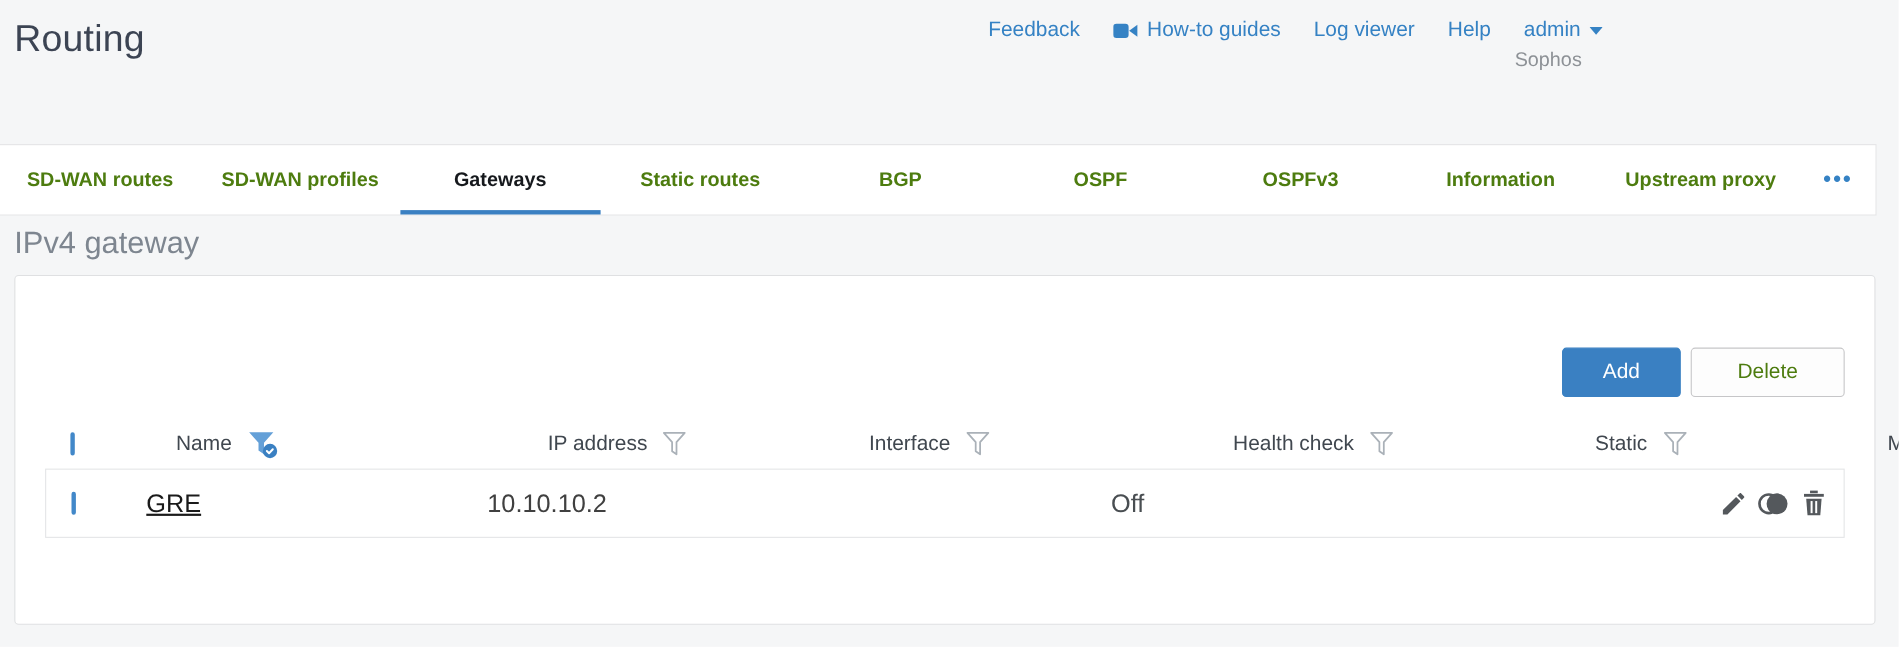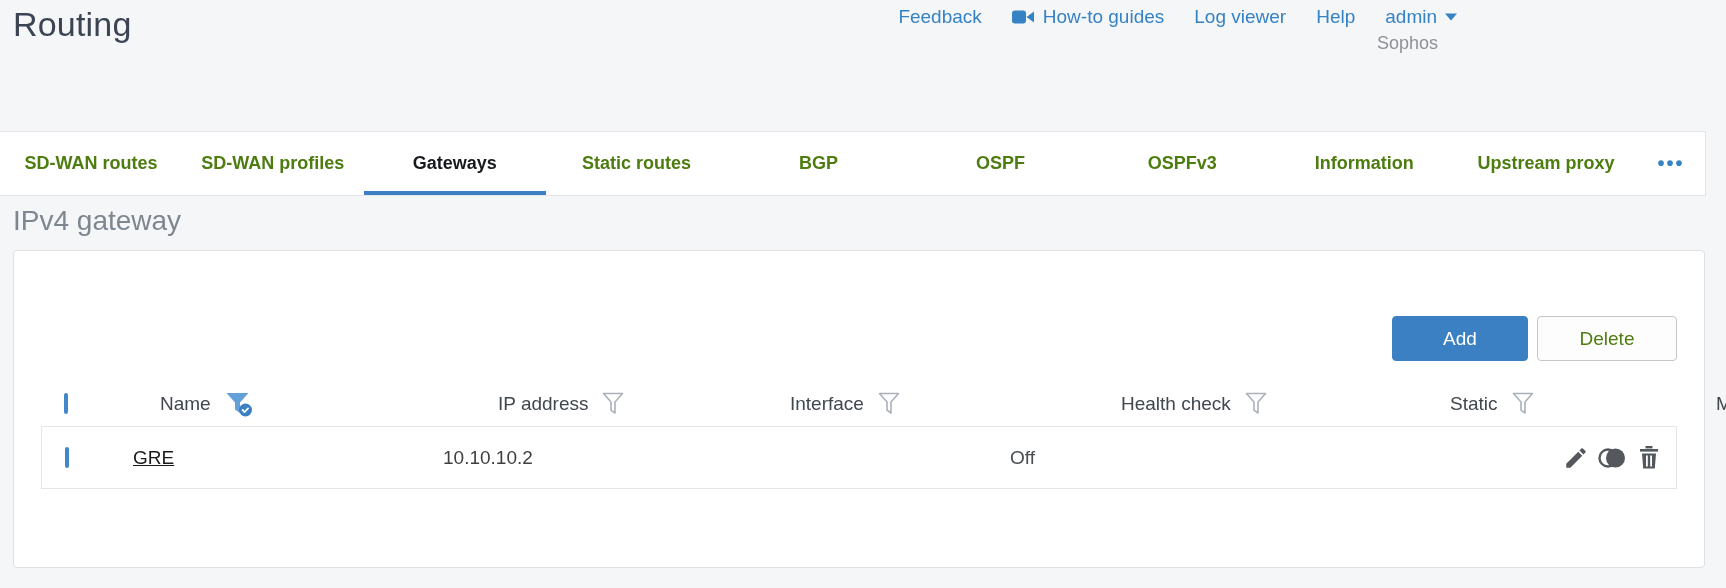--- a/index.html
+++ b/index.html
@@ -5,21 +5,21 @@
   * { margin:0; padding:0; box-sizing:border-box; }
   html,body { width:1726px; height:588px; }
   body {
     font-family:"Liberation Sans", sans-serif;
     background:#f5f6f7;
     color:#3c4453;
     overflow:hidden;
     position:relative;
   }
   
-  .header { position:absolute; top:0; left:0; width:1478px; height:131px; }
+  .header { position:absolute; top:11px; left:0; width:1478px; height:131px; }
   .page-title { position:absolute; top:5px; left:13px; font-size:34px; font-weight:500; color:#3c4453; letter-spacing:.2px; }
   .top-nav { position:absolute; top:6px; right:21px; display:flex; align-items:center; gap:30px; }
   .top-nav a { font-size:19px; color:#3582c4; text-decoration:none; cursor:pointer; display:flex; align-items:center; gap:8px; white-space:nowrap; }
   .brand { position:absolute; top:33px; right:40px; font-size:18px; color:#8d9196; }
   .caret-icon svg, .cam-icon svg { display:block; }
   
   .tabbar {
     position:absolute; top:131px; left:-1px; width:1707px; height:65px;
     background:#ffffff; border:1px solid #e4e4e6;
     display:flex; align-items:stretch;
@@ -34,31 +34,31 @@
   .tab-more { width:68px; display:flex; align-items:center; justify-content:center; color:#3582c4; font-size:20px; font-weight:700; letter-spacing:2px; cursor:pointer; }
   
   .section-heading { position:absolute; top:205px; left:13px; font-size:28px; font-weight:400; color:#7e8690; }
   .panel {
     position:absolute; top:250px; left:13px; width:1692px; height:318px;
     background:#fff; border:1px solid #dfe0e2; border-radius:4px;
     padding:0 27px;
   }
   .toolbar { display:flex; justify-content:flex-end; gap:9px; margin-top:65px; }
   .btn { height:45px; font-size:19px; border-radius:4px; cursor:pointer; font-family:"Liberation Sans", sans-serif; }
-  .btn-add { width:136px; background:#3a80c2; color:#fff; border:1px solid #3a80c2; }
+  .btn-add { width:108px; background:#3a80c2; color:#fff; border:1px solid #3a80c2; }
   .btn-delete { width:140px; background:#fdfdfd; color:#4d7c0f; border:1px solid #c6c6c8; }
   .grid-row {
     display:grid;
     grid-template-columns:91px 310px 264px 303px 301px 238px 1fr;
     align-items:center;
   }
   .thead { margin-top:21px; height:44px;gap:28px; }
   .th { display:flex; align-items:center; gap:13px; font-size:19px; font-weight:500; color:#40474f; }
   .trow { height:63px; border:1px solid #e4e5e7; }
-  .cell { font-size:19px; color:#494e52; }
+  .cell { font-size:23px; color:#494e52; }
   .cell-name a { color:#1a1a1a; text-decoration:underline; cursor:pointer; }
   .cell-ip { color:#404040; }
   .checkbox {
     width:23px; height:23px; border:2px solid #4288c9; border-radius:6px;
     background:#fff; cursor:pointer; margin-left:23px;
   }
   .status-dot { width:17px; height:17px; border-radius:50%; background:#7ec142; margin-left:9px; }
   .manage-cell { display:flex; align-items:center; gap:8px; padding-left:14px; }
   .icon-btn { cursor:pointer; display:flex; align-items:center; }
   .funnel svg, .funnel-active svg { display:block; }

